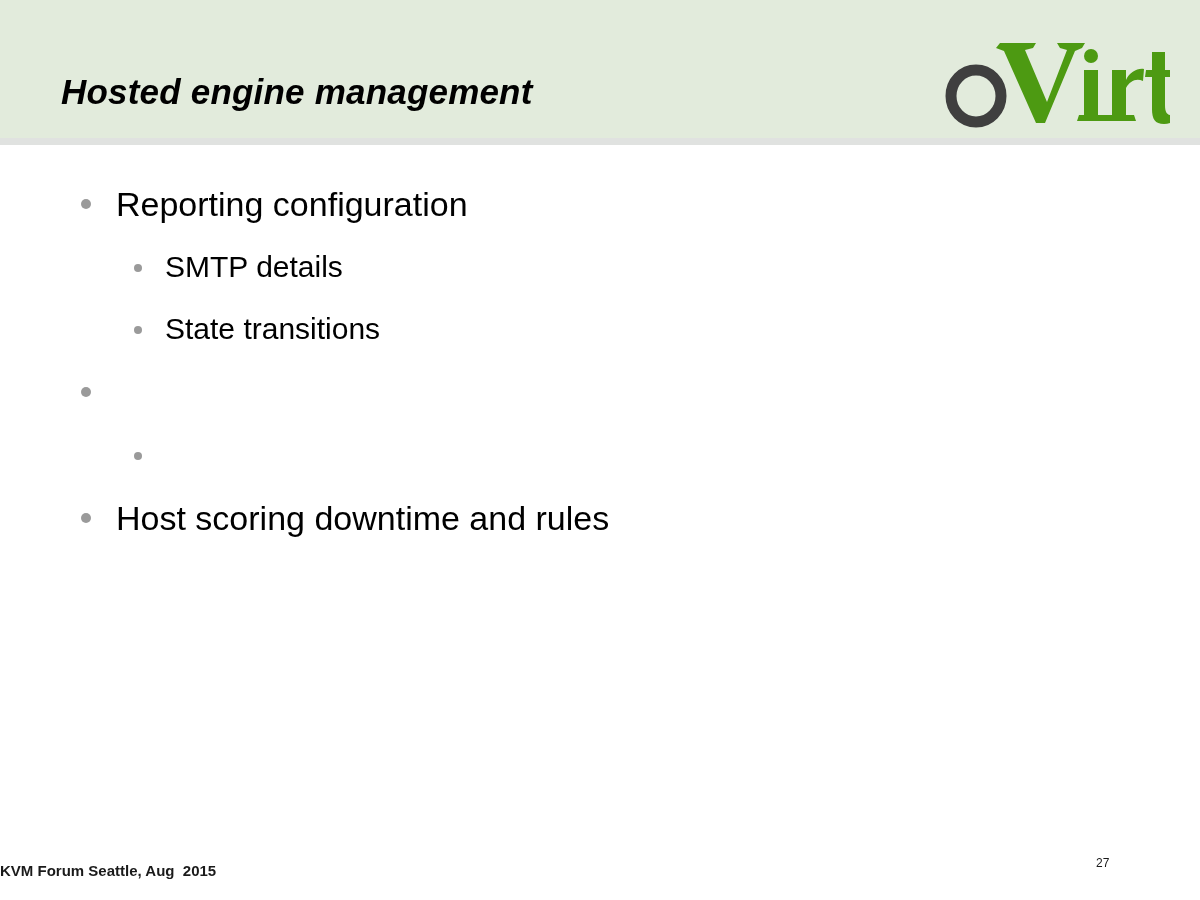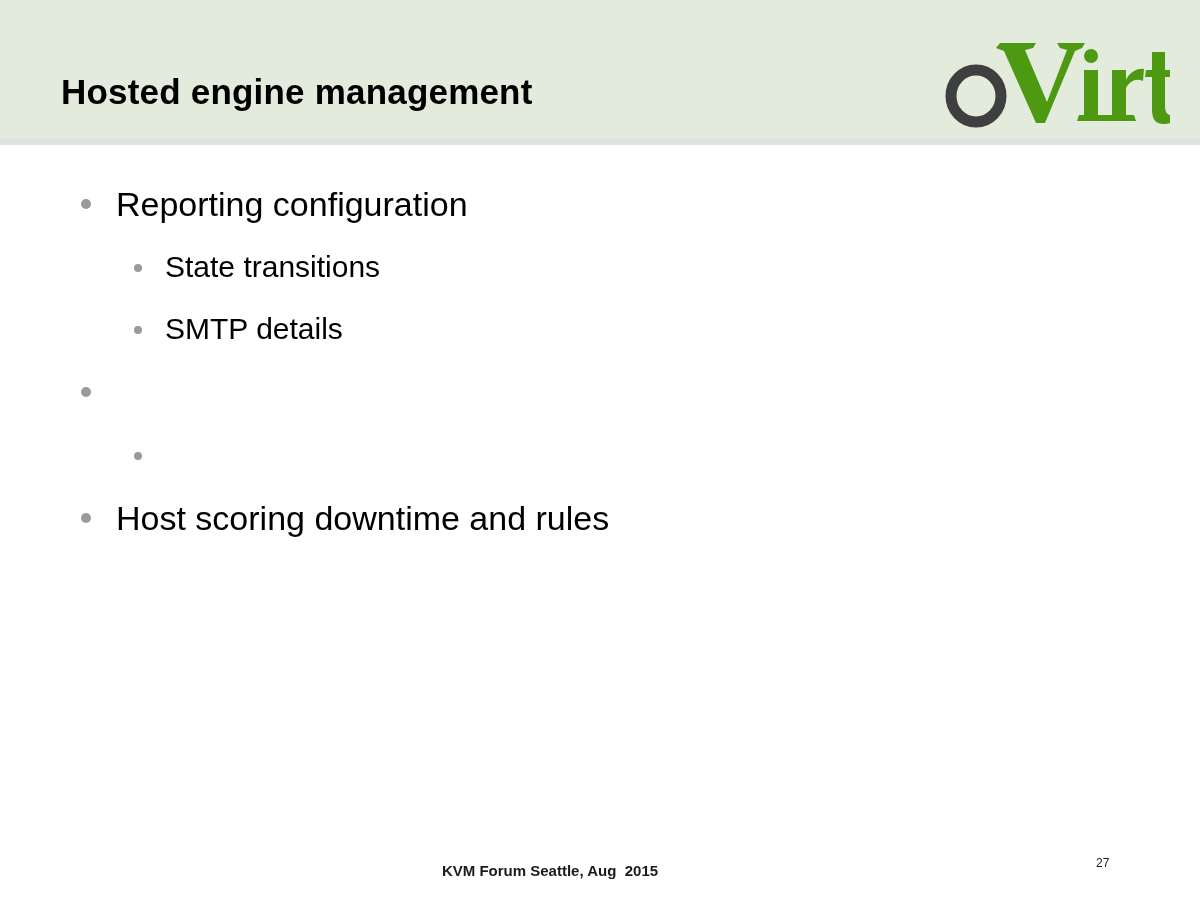--- a/index.html
+++ b/index.html
@@ -45,20 +45,21 @@
     top: 70px;
     width: 860px;
     margin: 0;
     font-family: "Liberation Sans", sans-serif;
     font-size: 35px;
     font-weight: bold;
     line-height: 44px;
     letter-spacing: 0.2px;
     color: #000000;
     white-space: nowrap;
+    font-style: italic;
   }
 
   
   .logo {
     position: absolute;
     left: 944px;
     top: 24px;
     width: 226px;
     height: 108px;
   }
@@ -116,21 +117,20 @@
     display: inline-block;
     white-space: nowrap;
   }
 
   
   .footer-note {
     position: absolute;
     left: 0;
     top: 862px;
     width: 1100px;
-    text-align: center;
     font-size: 15px;
     font-weight: bold;
     color: #1a1a1a;
     white-space: pre;
   }
   .page-number {
     position: absolute;
     left: 1096px;
     top: 856px;
     width: 50px;
@@ -171,38 +171,38 @@
 
   <div class="body-list">
 
     <div class="bullet-row lvl1">
       <span class="dot"></span>
       <span class="bullet-text">Reporting configuration</span>
     </div>
 
     <div class="bullet-row lvl2">
       <span class="dot"></span>
+      <span class="bullet-text">SMTP details</span>
+    </div>
+
+    <div class="bullet-row lvl2">
+      <span class="dot"></span>
       <span class="bullet-text">State transitions</span>
     </div>
 
+    <div class="bullet-row lvl1">
+      <span class="dot"></span>
+    </div>
+
     <div class="bullet-row lvl2">
       <span class="dot"></span>
-      <span class="bullet-text">SMTP details</span>
     </div>
 
     <div class="bullet-row lvl1">
       <span class="dot"></span>
-    </div>
-
-    <div class="bullet-row lvl2">
-      <span class="dot"></span>
-    </div>
-
-    <div class="bullet-row lvl1">
-      <span class="dot"></span>
       <span class="bullet-text">Host scoring downtime and rules</span>
     </div>
 
   </div>
 
   <div class="footer-note">KVM Forum Seattle, Aug  2015</div>
 
   <div class="page-number">27</div>
 
 </div>

